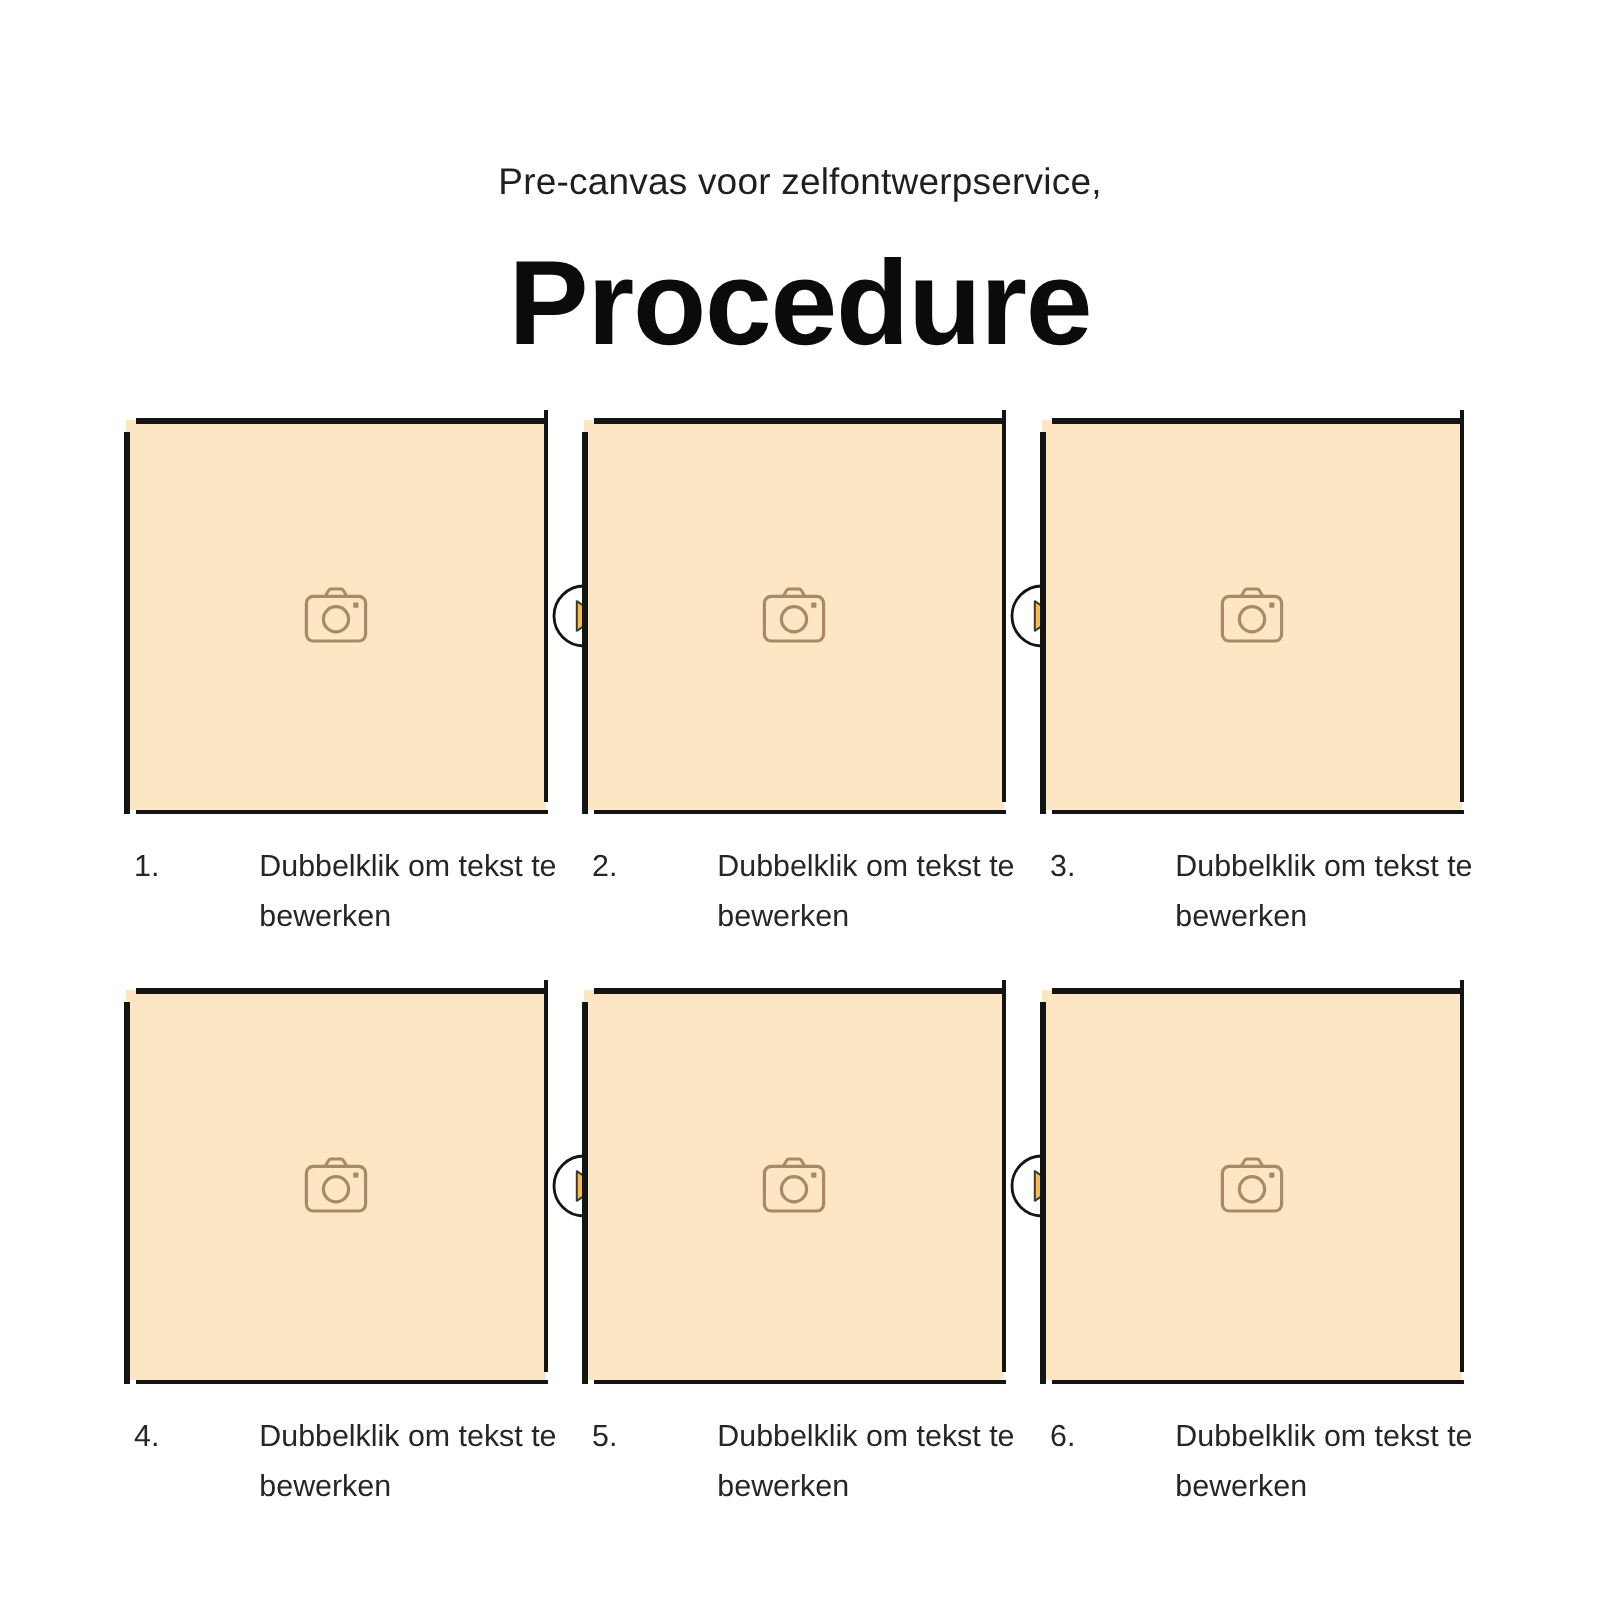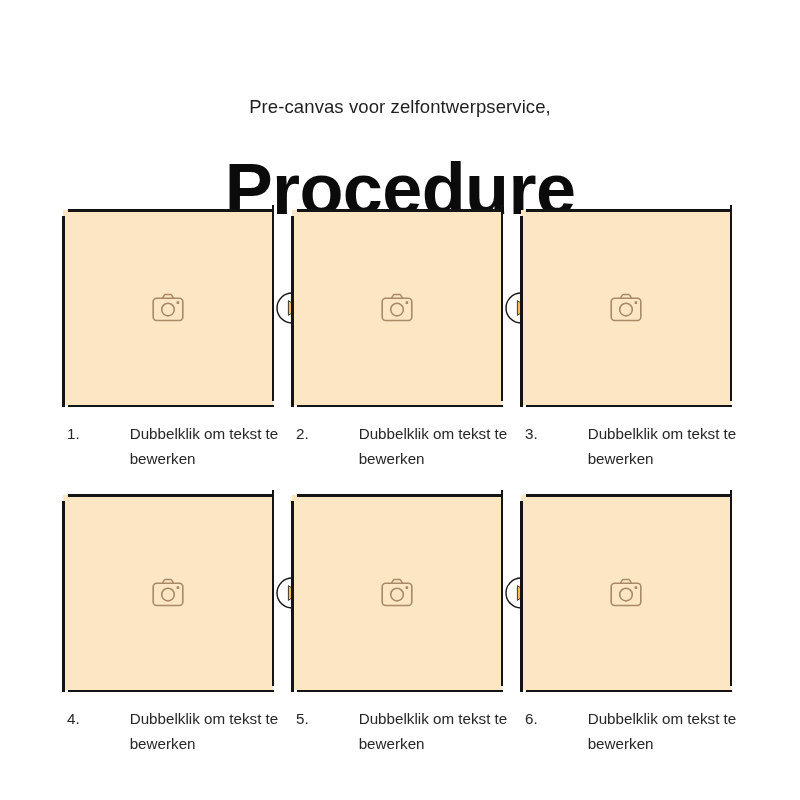--- a/index.html
+++ b/index.html
@@ -18,32 +18,32 @@
 
   
   .header {
     position: absolute;
     left: 0;
     top: 0;
     width: 800px;
     text-align: center;
   }
   .subtitle {
-    margin: 16px;
+    margin: 0;
     padding-top: 80px;
     font-size: 18.5px;
     font-weight: 400;
     letter-spacing: 0.1px;
     color: #1f1f1f;
     line-height: 1.2;
   }
   .title {
     margin: 0;
     padding-top: 18px;
-    font-size: 72px;
+    font-size: 60px;
     font-weight: 700;
     letter-spacing: -0.6px;
     color: #0b0b0b;
     line-height: 1.05;
   }
 
   
   .board {
     position: absolute;
     left: 63px;

